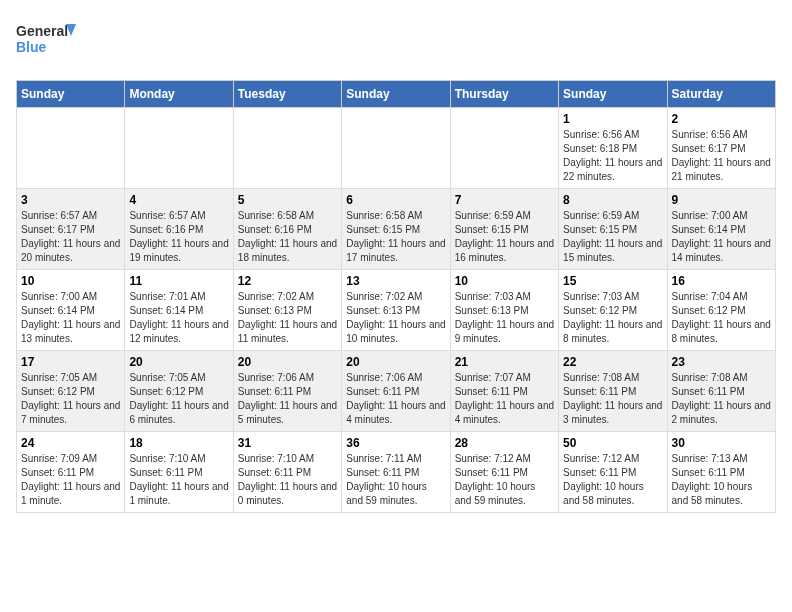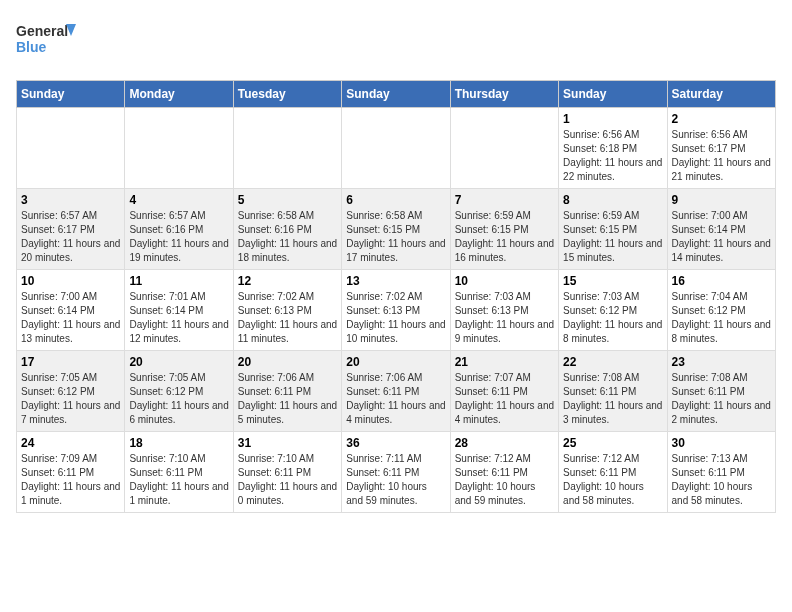--- a/index.html
+++ b/index.html
@@ -232,21 +232,21 @@
         </td>
         <td>
           <span class="day-num">36</span>
           <div class="day-info">Sunrise: 7:11 AM<br>Sunset: 6:11 PM<br>Daylight: 10 hours and 59 minutes.</div>
         </td>
         <td>
           <span class="day-num">28</span>
           <div class="day-info">Sunrise: 7:12 AM<br>Sunset: 6:11 PM<br>Daylight: 10 hours and 59 minutes.</div>
         </td>
         <td>
-          <span class="day-num">25</span>
+          <span class="day-num">50</span>
           <div class="day-info">Sunrise: 7:12 AM<br>Sunset: 6:11 PM<br>Daylight: 10 hours and 58 minutes.</div>
         </td>
         <td>
           <span class="day-num">30</span>
           <div class="day-info">Sunrise: 7:13 AM<br>Sunset: 6:11 PM<br>Daylight: 10 hours and 58 minutes.</div>
         </td>
       </tr>
     </tbody>
 </table>
 

